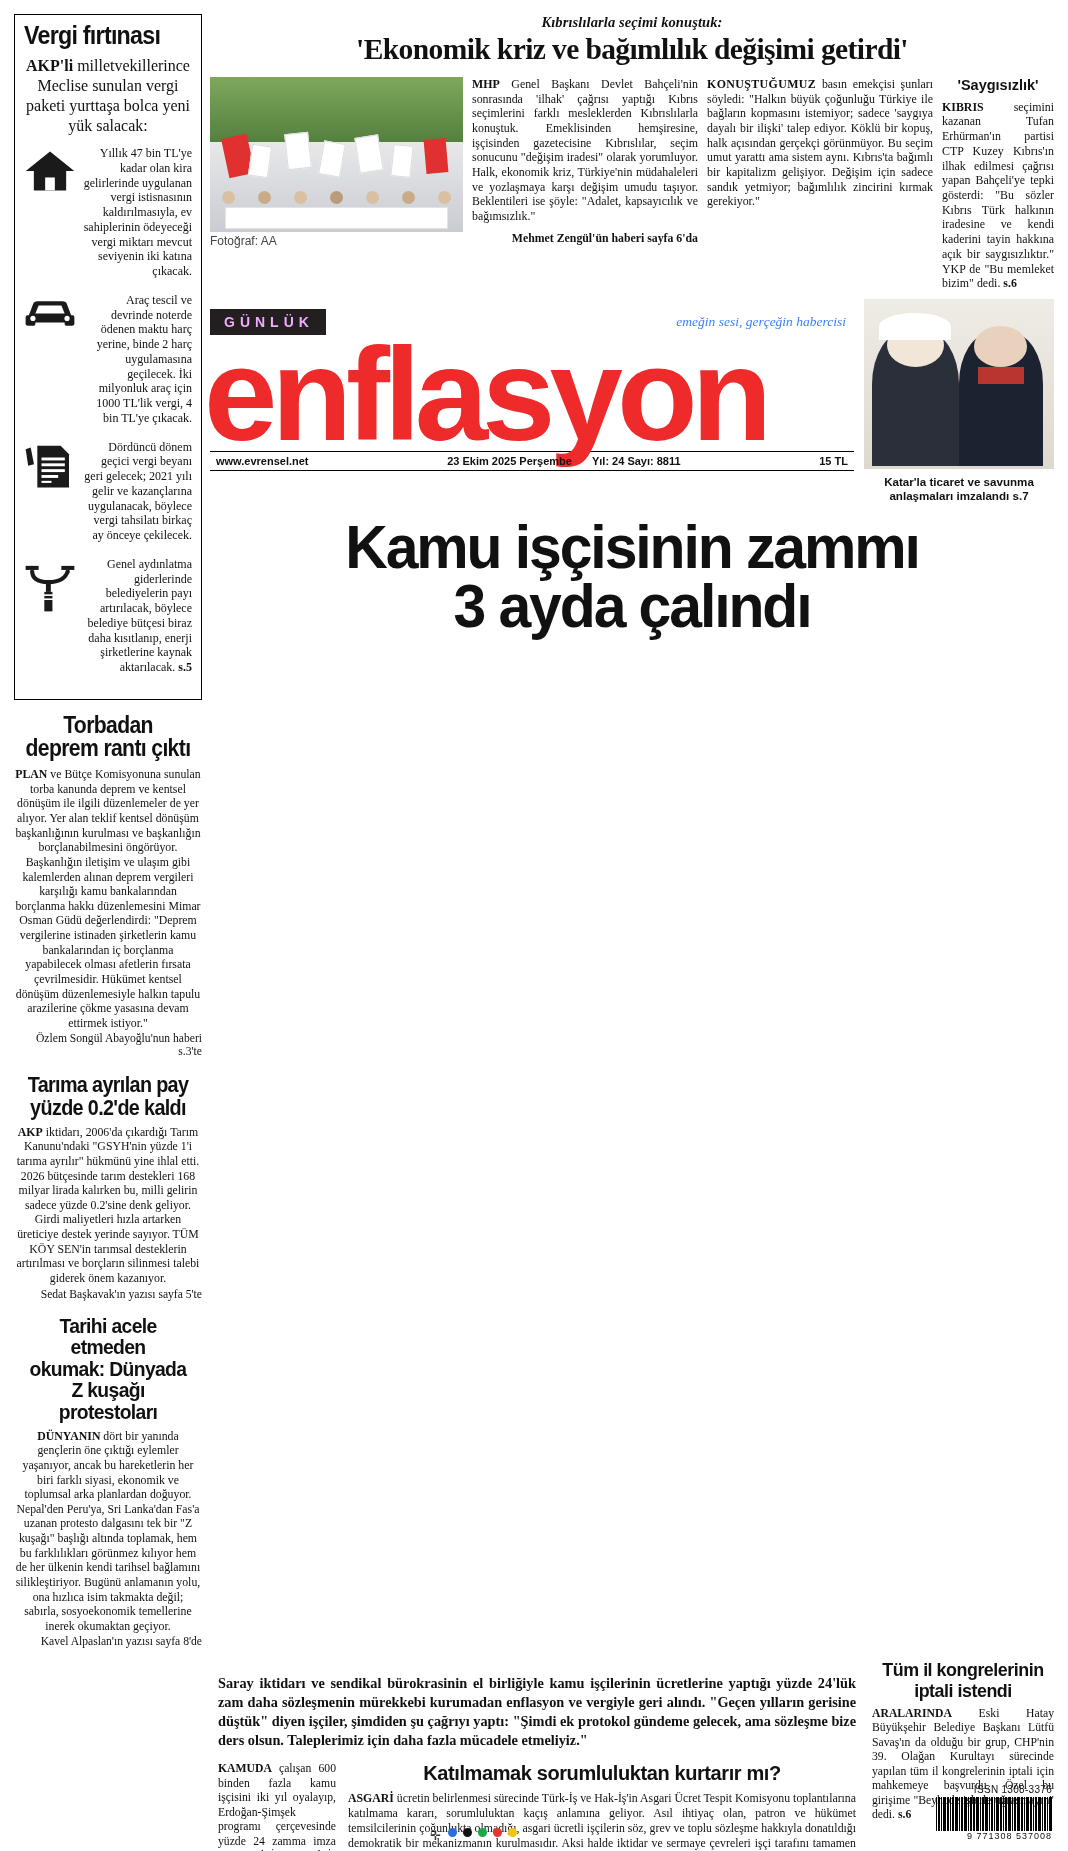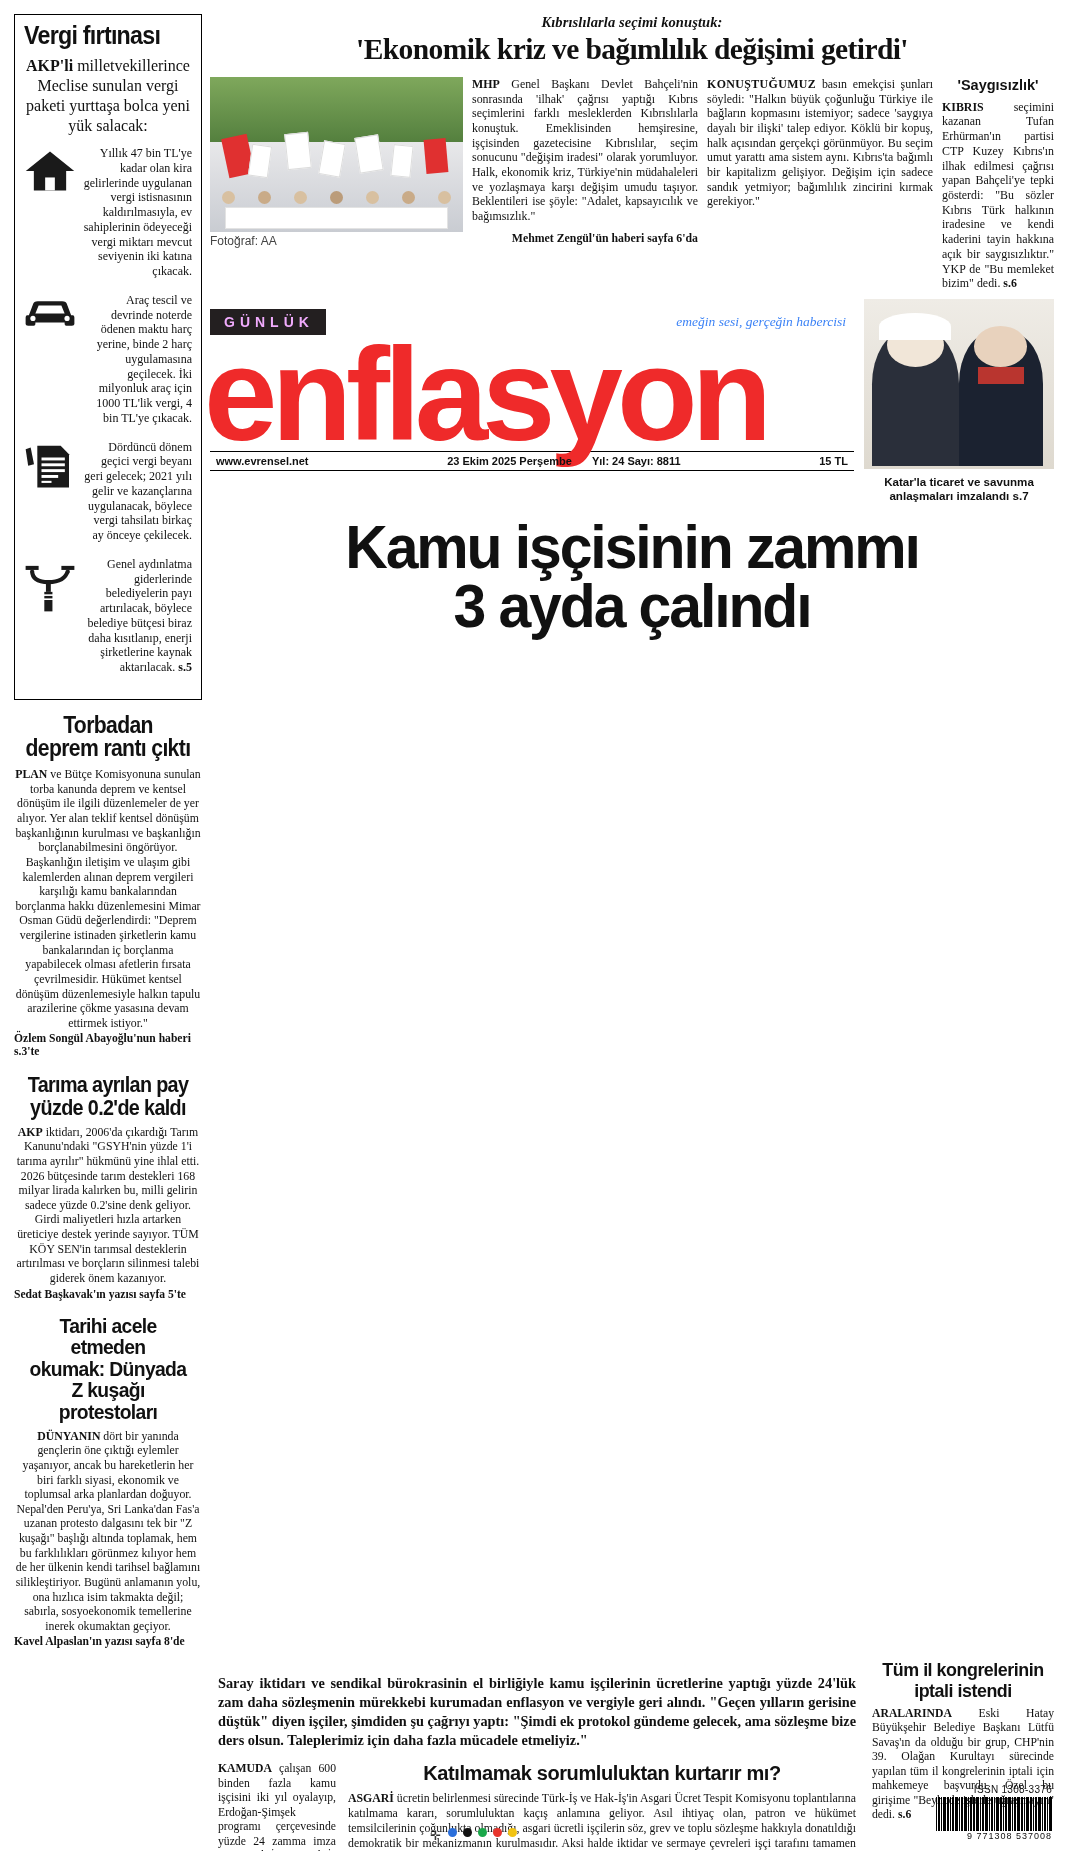--- a/index.html
+++ b/index.html
@@ -35,21 +35,21 @@
   .vergi-txt b { font-weight:bold; }
   .vergi-item.last .vergi-txt { text-align:right; }
 
   .hl-title {
     font-family:"Liberation Sans", sans-serif; font-weight:bold;
     letter-spacing:-0.7px; line-height:1.03; text-align:center;
     transform:scaleX(0.92); transform-origin:center center;
   }
   .body-sm { font-size:11.8px; line-height:1.24; text-align:center; }
   .body-sm b { font-weight:bold; }
-  .byline { font-size:11.6px; font-weight:bold; text-align:left; margin-top:2px; }
+  .byline { font-size:11.6px; font-weight:normal; text-align:right; margin-top:2px; }
 
   .promo-box { text-align:center; margin:14px 0 4px 0; }
   .promo-t {
     font-family:"Liberation Sans", sans-serif; font-weight:bold;
     font-size:14.5px; line-height:1.12; letter-spacing:-0.4px;
   }
   .promo-b { font-size:11.6px; font-weight:bold; margin-top:2px; }
   .kibris-kicker {
     font-family:"Liberation Serif", serif; font-style:italic; font-weight:bold;
     font-size:14.5px; text-align:center; letter-spacing:.1px;

